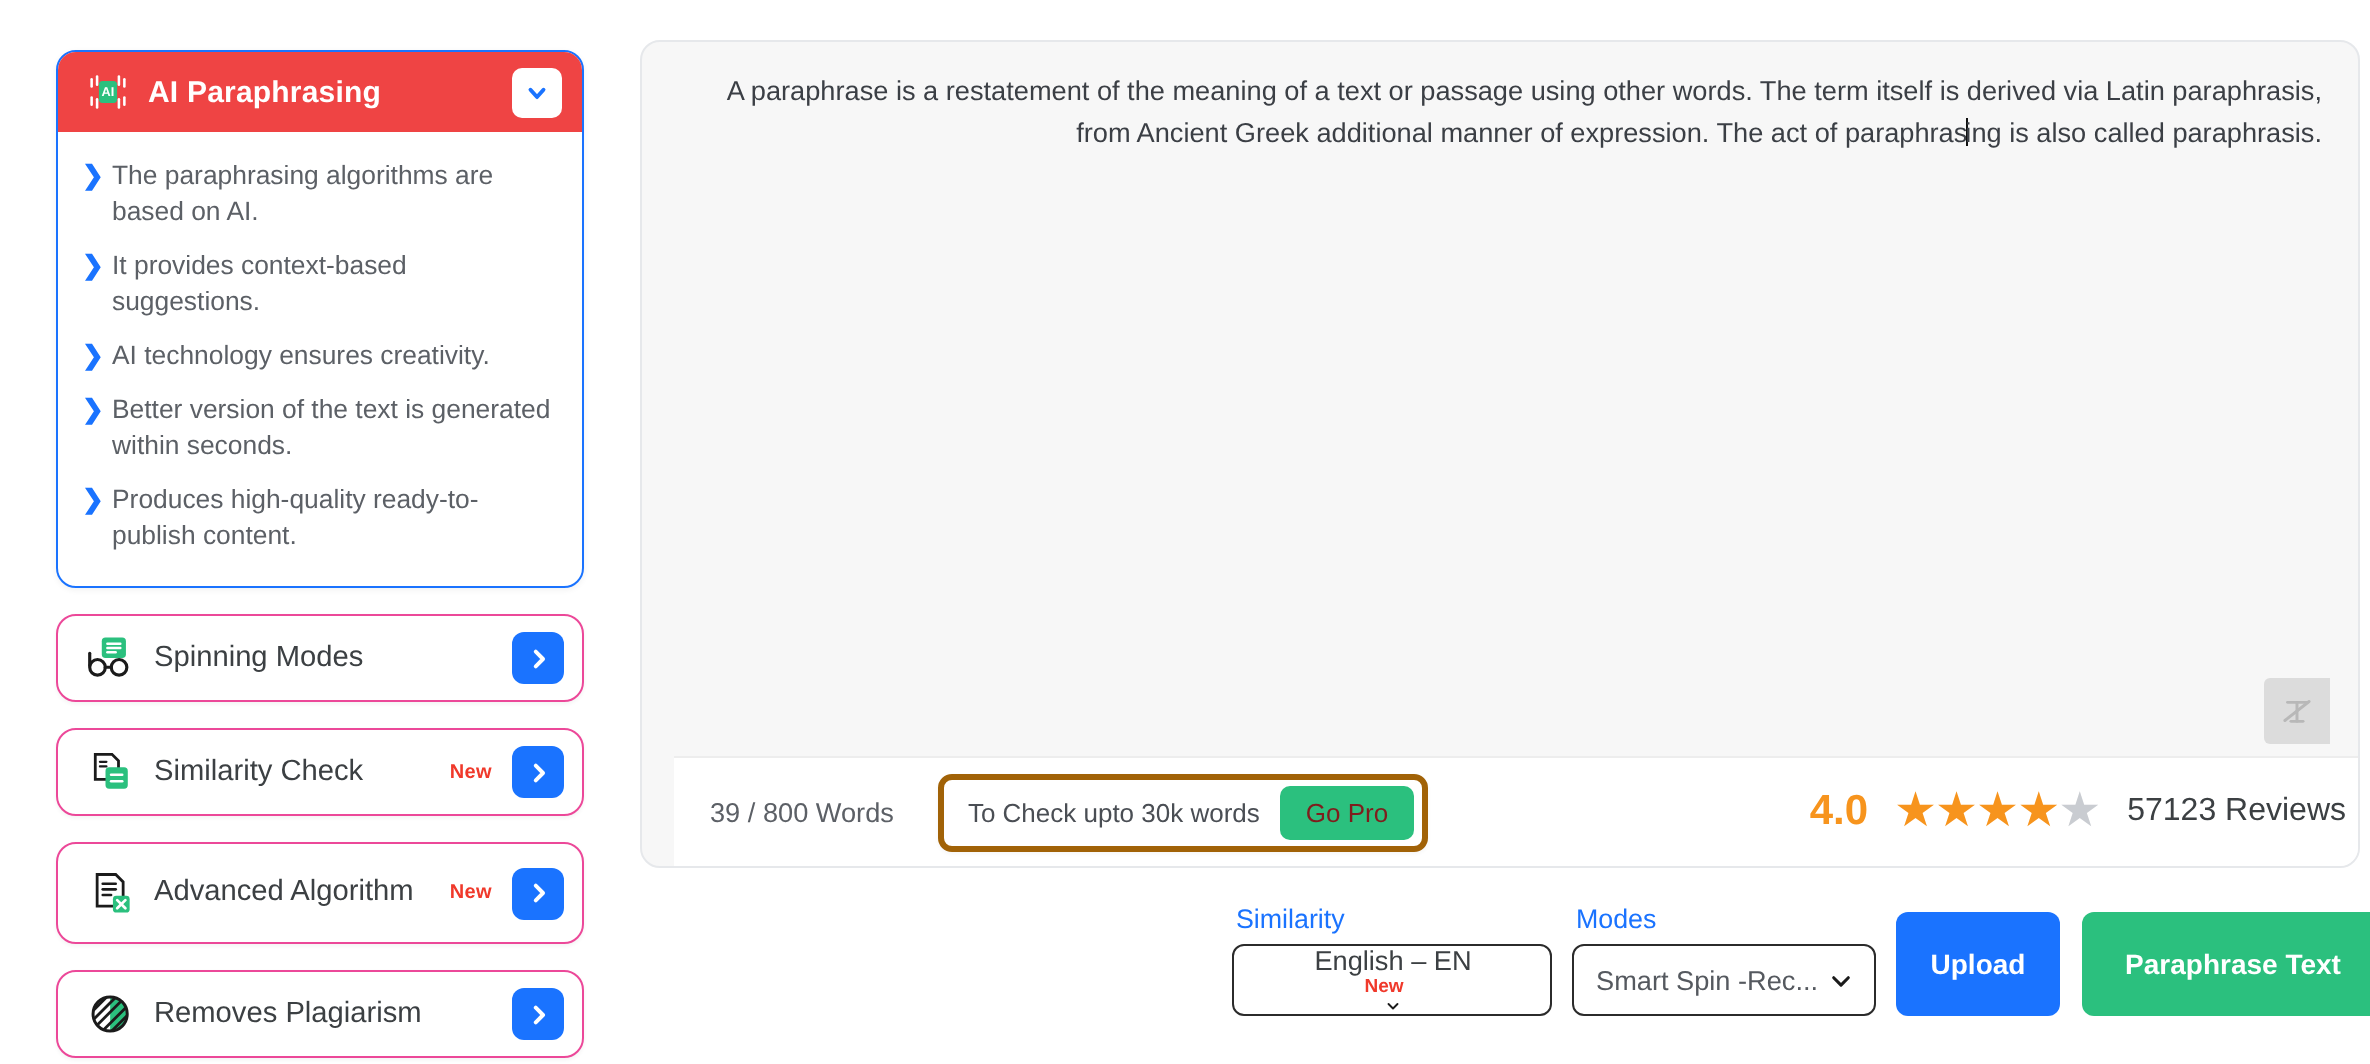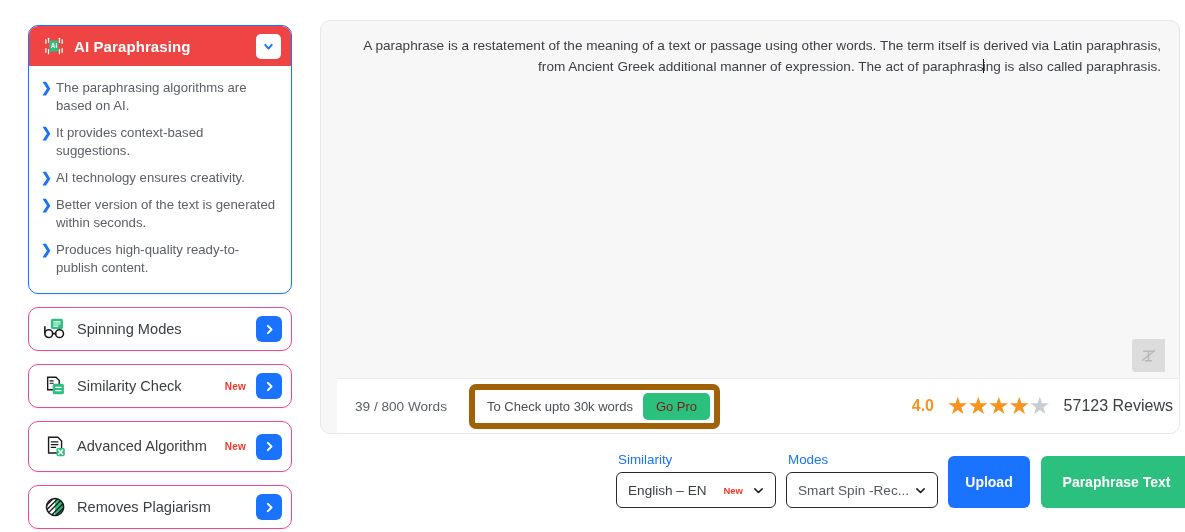--- a/index.html
+++ b/index.html
@@ -105,32 +105,32 @@
     display: flex; align-items: center; justify-content: center;
   }
   .editor-footer {
     position: absolute; left: 16px; bottom: 0; width: 100%; height: 55px;
     background: #ffffff; border-top: 1px solid #ededed;
     display: flex; align-items: center; padding: 0 22px 0 18px;
   }
   .word-count { color: #5c6066; font-size: 13.6px; margin-right: 22px; }
   .pro-box {
     display: flex; align-items: center;
-    border: 6px solid #a16207; border-radius: 7px;
+    border: 3px solid #a16207; border-radius: 7px;
     background: #ffffff; padding: 3px 4px 3px 12px;
     box-shadow: 0 1px 2px rgba(0,0,0,0.04);
   }
   .pro-text { color: #4a4e54; font-size: 13px; margin-right: 10px; }
   .pro-btn {
     background: #2bc07e; color: #7f1d1d; font-size: 13px; font-weight: normal;
     border-radius: 5px; padding: 6px 13px;
   }
   .rating { margin-left: auto; display: flex; align-items: center; }
   .rating-score {
-    color: #f7941d; font-size: 16px; font-weight: bold; margin-right: 13px;
+    color: #f7941d; font-size: 21px; font-weight: bold; margin-right: 13px;
   }
   .stars { display: flex; align-items: center; margin-right: 14px; }
   .star { font-size: 24px; line-height: 24px; letter-spacing: -1px; }
   .star.on { color: #f7941d; }
   .star.off { color: #c9ccd1; }
   .rating-count { color: #3c4043; font-size: 16px; }
 
   
   .bottombar {
     position: absolute; left: 616px; top: 452px;
@@ -138,21 +138,21 @@
   }
   .ctrl { display: flex; flex-direction: column; margin-right: 10px; }
   .ctrl-label {
     color: #1a73ff; font-size: 13.4px; margin-bottom: 5px; padding-left: 2px;
   }
   .select-box {
     height: 36px; border: 1px solid #2b2b2b; border-radius: 6px;
     background: #ffffff; display: flex; align-items: center;
     padding: 0 10px 0 11px;
   }
-  .select-lang { width: 160px; }
+  .select-lang { width: 160px; flex-direction: column; }
   .select-mode { width: 152px; }
   .select-text { color: #3c4043; font-size: 13.6px; }
   .select-text.muted { color: #55595f; }
   .sel-spacer { flex: 1 1 auto; }
   .sel-new {
     color: #f0392b; font-size: 9.5px; font-weight: bold; margin-right: 9px;
   }
   .btn {
     height: 52px; border-radius: 6px; color: #ffffff;
     font-size: 14px; font-weight: bold;

